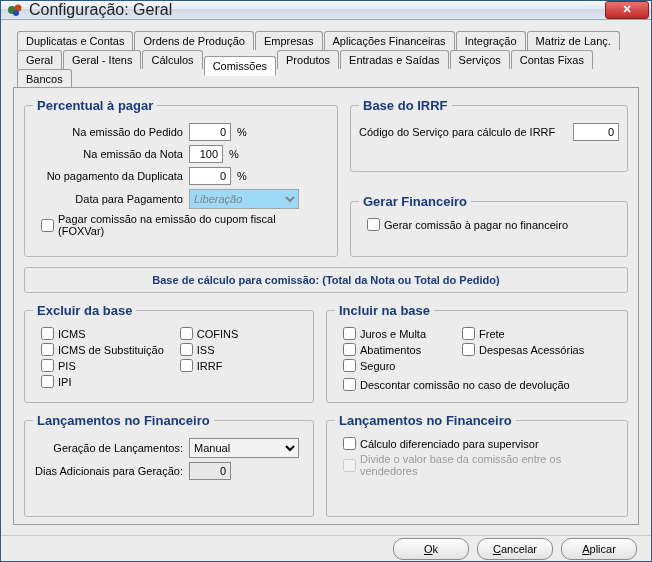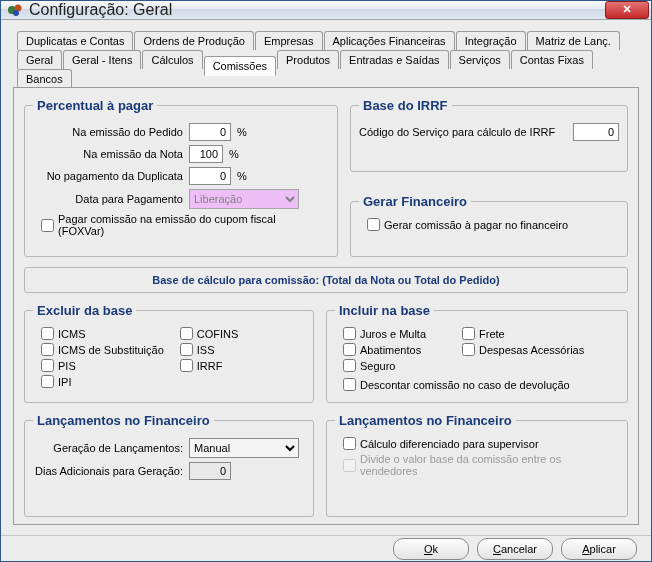--- a/index.html
+++ b/index.html
@@ -111,21 +111,21 @@
     font-size: 11px;
     padding: 1px 4px;
     text-align: right;
   }
   select {
     border: 1px solid #888;
     background: #f4f4f4;
     height: 20px;
     font-size: 11px;
   }
-  select:disabled { color: #555; background: #f0abfc; }
+  select:disabled { color: #555; background: #7dd3fc; font-style: italic; }
   .cb {
     display: flex;
     align-items: center;
     gap: 4px;
     margin: 3px 8px;
   }
   .cb input[type=checkbox]{ margin:0; }
   .section-banner {
     text-align: center;
     font-weight: bold;

